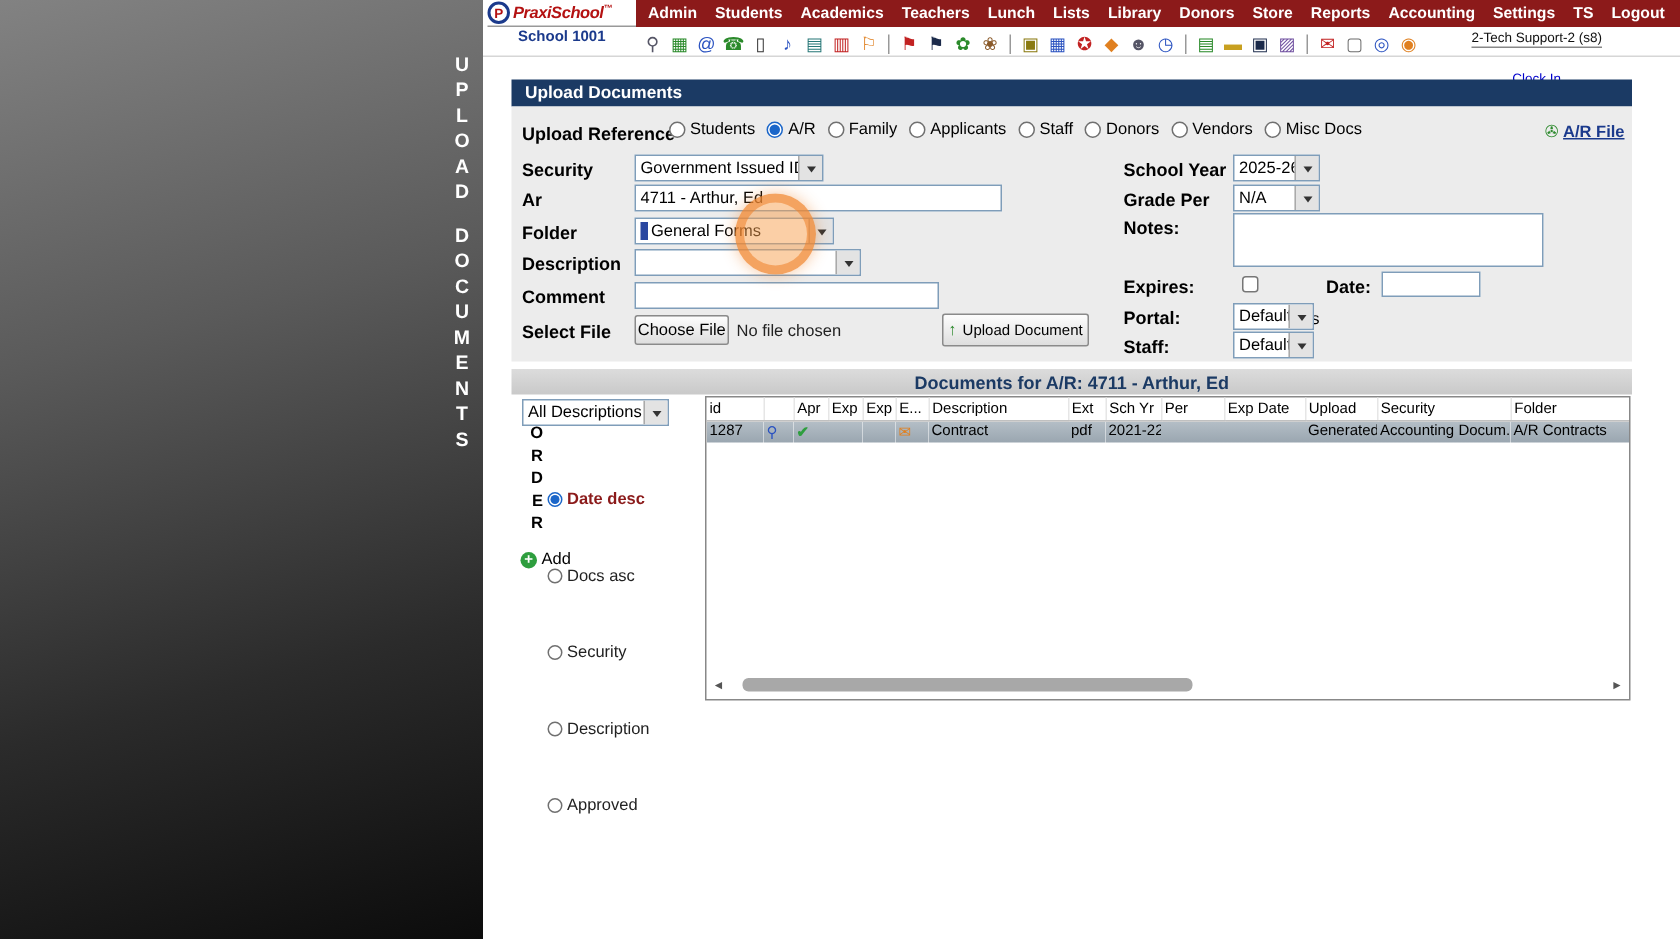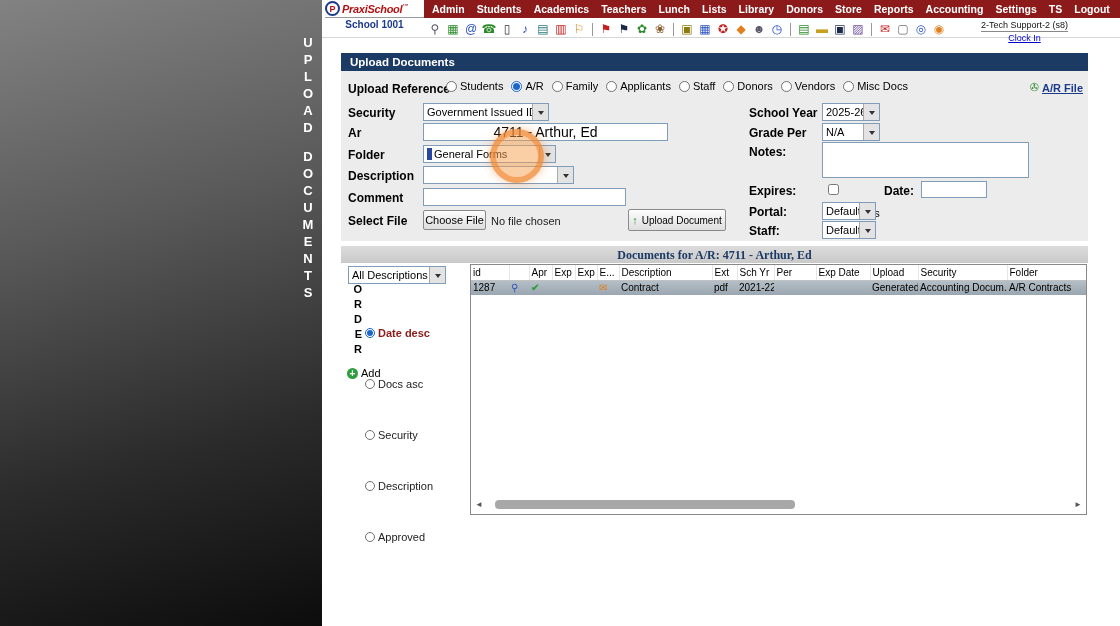--- a/index.html
+++ b/index.html
@@ -34,21 +34,21 @@
 
   .icon-row { position:absolute; left:102px; top:20px; height:18px; display:flex; align-items:center; gap:2px; padding-left:3px; }
   .tb-icon { font-size:12px; width:16px; text-align:center; cursor:pointer; line-height:16px; }
   .tb-sep { width:1px; height:13px; background:#999; margin:0 3px; }
   .c-steel{color:#556} .c-green{color:#2a8a2a} .c-blue{color:#2a52c0} .c-dark{color:#333}
   .c-teal{color:#287878} .c-red{color:#c22222} .c-orange{color:#e08020} .c-navy{color:#1b2a4a}
   .c-olive{color:#8a7a10} .c-brown{color:#8a5a2a} .c-gold{color:#c8a020} .c-gray{color:#707070} .c-purple{color:#7050a0}
 
   .user-block { position:absolute; right:52px; top:20px; text-align:center; font-size:9px; line-height:10px; }
   .user-name { color:#111; border-bottom:1px solid #888; padding-bottom:1px; }
-  .clock-in { color:#0000cc; text-decoration:underline; cursor:pointer; margin-top:1px; }
+  .clock-in { color:#0000cc; text-decoration:underline; cursor:pointer; margin-top:15px; }
 
   
   .title-bar { position:absolute; left:19px; top:53px; width:747px; height:18px; background:#1b3a64;
                color:#fff; font-weight:bold; font-size:11.5px; padding:3px 0 0 9px; }
 
   
   .form-area { position:absolute; left:19px; top:71px; width:747px; height:170px; background:#ececec; }
   .ref-label { position:absolute; left:7px; top:11px; font-weight:bold; font-size:12px; }
   .ref-options { position:absolute; left:105px; top:9px; display:flex; align-items:center; gap:8px; }
   .radio-opt { display:flex; align-items:center; gap:3px; font-size:11px; cursor:pointer; white-space:nowrap; }
@@ -64,58 +64,58 @@
 
   .f-label { position:absolute; font-weight:bold; font-size:12px; color:#000; white-space:nowrap; }
 
   .sel { position:absolute; height:18px; background:#fff; border:1px solid #7f9db9; font-size:11px;
          display:flex; align-items:center; padding:0 17px 0 3px; cursor:pointer; overflow:hidden; white-space:nowrap; }
   .sel::before { content:""; position:absolute; right:0; top:0; width:15px; height:100%; background:#e3e3e3; border-left:1px solid #aaa; }
   .sel::after { content:""; position:absolute; right:4px; top:7px; border-left:3.5px solid transparent;
                 border-right:3.5px solid transparent; border-top:4px solid #333; }
   .focus-bar { display:inline-block; width:5px; height:12px; background:#2a47a0; margin-right:2px; flex:none; }
 
-  .txt { position:absolute; height:18px; background:#fff; border:1px solid #7f9db9; font-size:14px;
-         padding:0 3px; font-family:"Liberation Sans", sans-serif;text-align:center; }
+  .txt { position:absolute; height:18px; background:#fff; border:1px solid #7f9db9; font-size:11px;
+         padding:0 3px; font-family:"Liberation Sans", sans-serif; }
 
   .btn { position:absolute; background:linear-gradient(#fdfdfd,#dedede); border:1px solid #8a8a8a;
          border-radius:2px; font-size:11px; font-family:"Liberation Sans", sans-serif; cursor:pointer;
          display:flex; align-items:center; justify-content:center; gap:4px; }
   .no-file { position:absolute; left:150px; top:144px; font-size:11px; color:#222; }
   .upload-arrow-ic { color:#2e8a2e; font-weight:bold; font-size:11px; }
 
   .notes-ta { position:absolute; left:481px; top:71px; width:207px; height:36px; border:1px solid #7f9db9;
               font-family:"Liberation Sans", sans-serif; font-size:11px; resize:none; background:#fff; }
   .chk { position:absolute; left:487px; top:113px; width:11px; height:11px; }
   .chk-label { position:absolute; left:502px; top:112px; font-size:11px;margin-top:24px; }
 
   
   .click-indicator { position:absolute; left:168px; top:129px; width:54px; height:54px; border-radius:50%;
                      background:rgba(247,160,78,0.5); border:6px solid rgba(238,128,40,0.55);
                      box-shadow:0 0 10px rgba(238,128,40,0.45); z-index:40; pointer-events:none; }
 
   
   .docs-header { position:absolute; left:19px; top:246px; width:747px; height:17px;
                  background:linear-gradient(#dcdcdc,#c9c9c9); text-align:center; font-weight:bold;
-                 font-size:12px; color:#1b3a64; padding-top:2px;font-family:Liberation Serif, serif; }
+                 font-size:12px; color:#1b3a64; padding-top:2px; }
 
   .docs-left { position:absolute; left:19px; top:264px; width:128px; height:130px; }
   .filter-sel { left:7px; top:2px; width:98px; }
   .order-word { position:absolute; left:9px; top:18px; width:12px; font-weight:bold; font-size:11px;
                 line-height:15px; text-align:right; word-break:break-all; color:#000; }
   .sort-list { position:absolute; left:24px; top:25px; }
   .sort-opt { display:flex; align-items:center; gap:3px; height:15px; font-size:11px; color:#222; cursor:pointer;margin-top:36px; }
   .sort-opt.selected .sort-label { color:#8b1a1a; font-weight:bold; }
   .add-row { position:absolute; left:6px; top:103px; display:flex; align-items:center; gap:3px; cursor:pointer; }
   .add-ic { width:11px; height:11px; border-radius:50%; background:#2e9e3e; color:#fff; font-size:10px;
             line-height:11px; text-align:center; font-weight:bold; }
   .add-label { font-size:11px; }
 
   
-  .doc-table { position:absolute; left:148px; top:264px; width:617px; height:251px; border:1px solid #888; background:#fff; }
+  .doc-table { position:absolute; left:148px; top:264px; width:617px; height:203px; border:1px solid #888; background:#fff; }
   .doc-table table { border-collapse:collapse; table-layout:fixed; width:615px; }
   .doc-table th { font-weight:normal; font-size:10px; text-align:left; padding:2px 2px 1px; height:15px;
                   border-bottom:1px solid #c0c0c0; border-left:1px solid #e6e6e6; white-space:nowrap; overflow:hidden; cursor:pointer; }
   .doc-table th:first-child { border-left:none; }
   .doc-table td { font-size:10px; padding:1px 2px; height:15px; white-space:nowrap; overflow:hidden; }
   tr.doc-row { background:linear-gradient(#b6c0c8,#9aa6b0); cursor:pointer; }
   .zoom-ic { color:#2a52c0; font-size:10px; cursor:pointer; }
   .check-ic { color:#2e9e3e; font-weight:bold; font-size:10px; }
   .mail-ic { color:#e08020; font-size:10px; cursor:pointer; }
 

